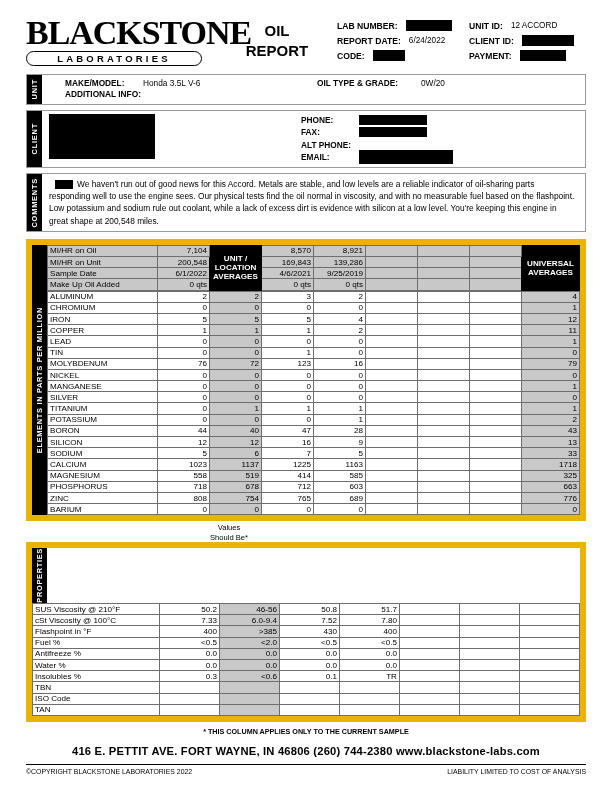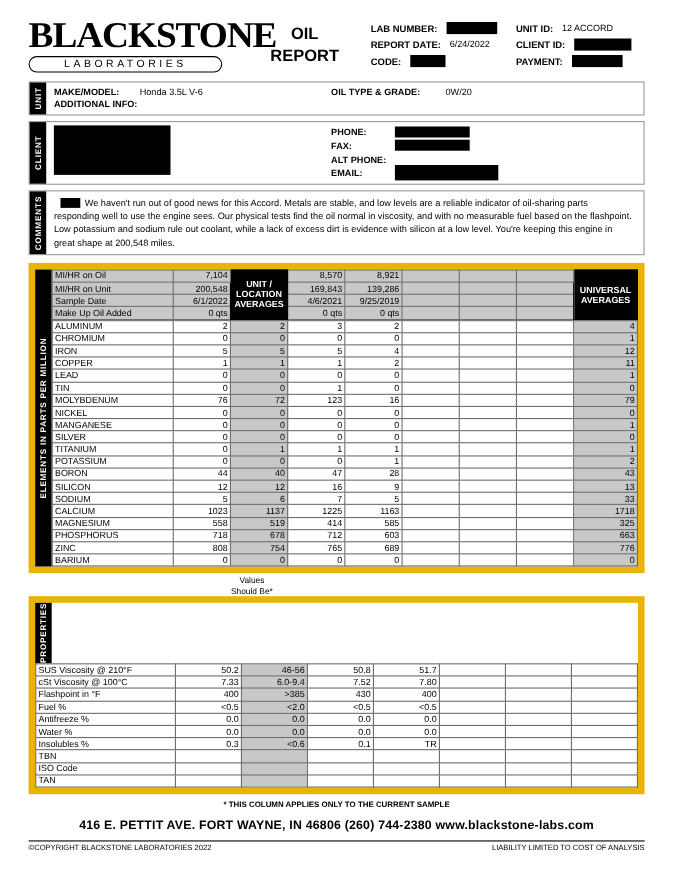--- a/index.html
+++ b/index.html
@@ -28,21 +28,21 @@
     transform:scaleX(1.03);
     transform-origin:left center;
   }
   .logo-sub {
     margin-top:1px;
     border:1.6px solid #000;
     border-radius:11px;
     height:15px;
     width:176px;
     display:flex; align-items:center; justify-content:center;
-    font-size:9.5px; font-weight:normal; letter-spacing:3.2px;
+    font-size:9.5px; font-weight:bold; letter-spacing:3.2px;
     font-family:"Liberation Sans", sans-serif;
   }
   .oil-report {
     width:92px;
     text-align:center;
     font-size:15px; font-weight:bold;
     line-height:1.35;
     padding-top:7px;
   }
   .hdr-fields { flex:1; padding-left:14px; padding-top:4px; font-size:8.6px; }
@@ -59,21 +59,21 @@
     background:#000; color:#fff; width:15px; flex:0 0 15px;
     display:flex; align-items:center; justify-content:center;
   }
   .sec-tab span {
     writing-mode:vertical-rl; transform:rotate(180deg);
     font-size:7.4px; font-weight:bold; letter-spacing:0.8px;
   }
   .sec-body { flex:1; padding:3px 0 3px 7px; }
 
   .kv-row { display:flex; font-size:8.3px; line-height:11.5px; }
-  .kv-left { width:252px; display:flex; }
+  .kv-left { width:252px; display:flex;margin-left:16px; }
   .kv-right { flex:1; display:flex; }
   .kv-label { font-weight:bold; }
   .kv-label.w78 { width:78px; }
   .kv-label.w100 { width:104px; }
   .kv-val { }
 
   .client-body { display:flex; padding:3px 0 3px 7px; }
   .client-left { width:252px; }
   .client-right { flex:1; font-size:8.3px; line-height:12.5px; }
   .cr-row { display:flex; align-items:center; height:12.5px; }

